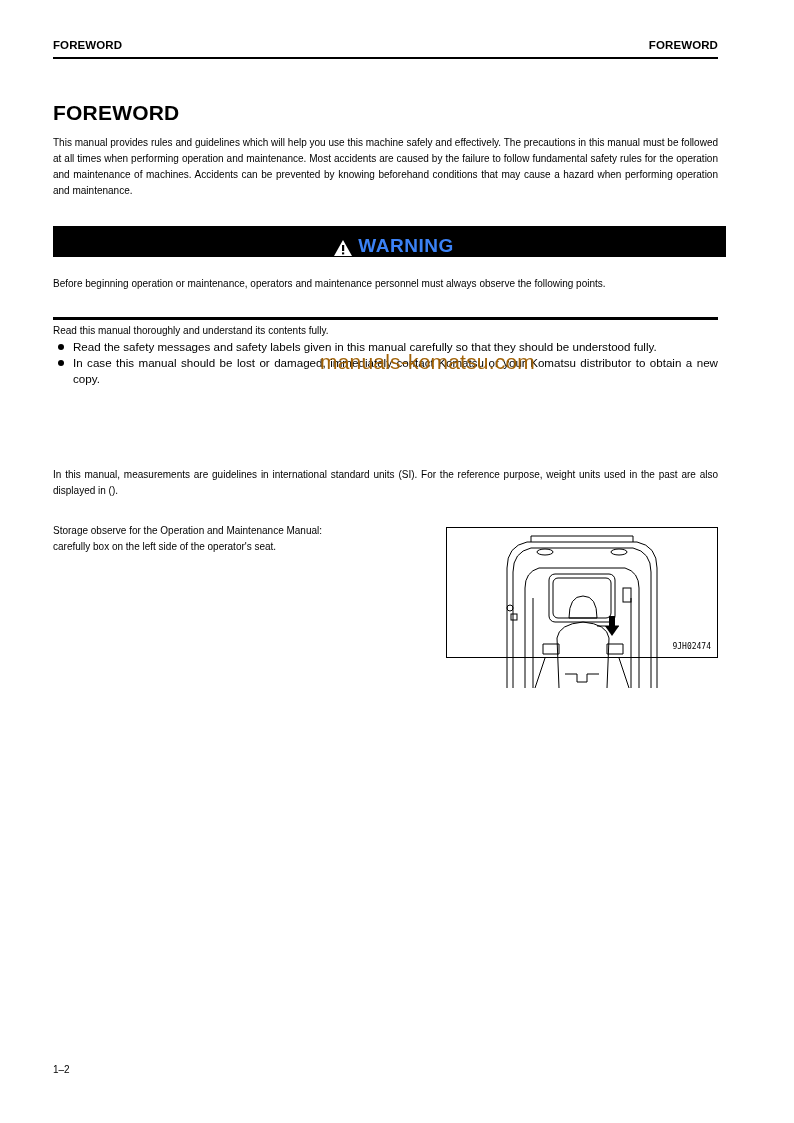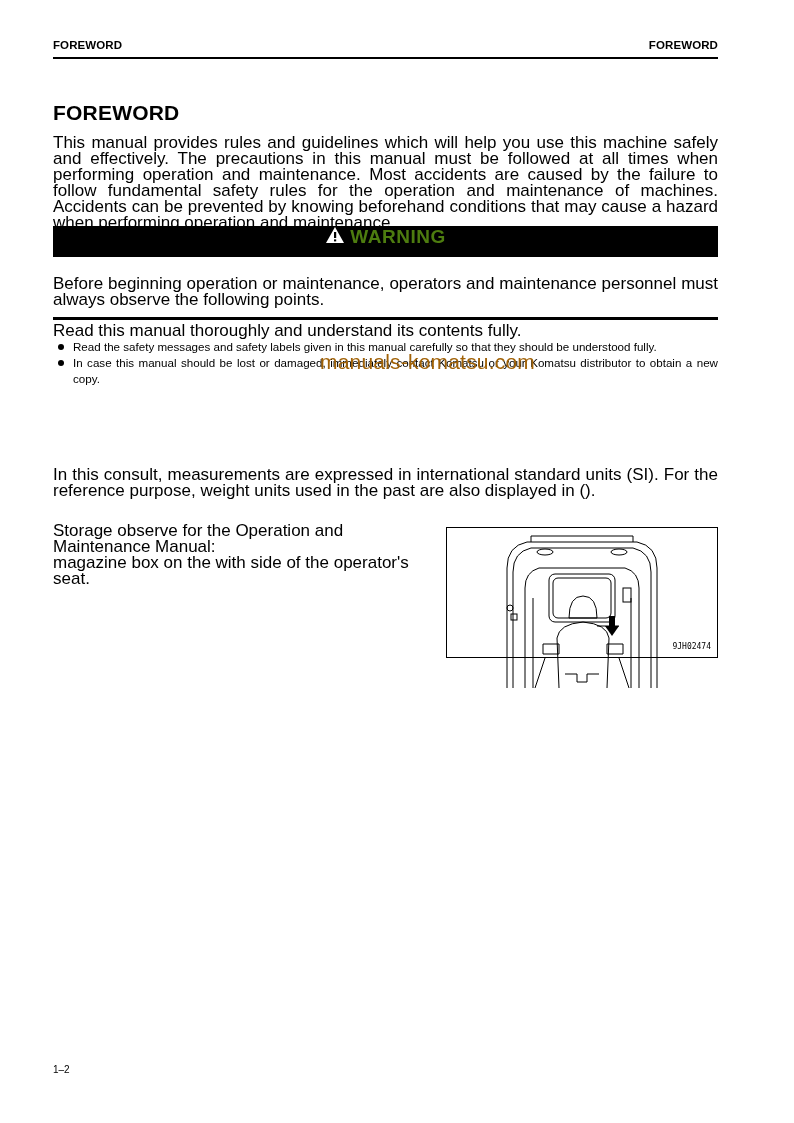--- a/index.html
+++ b/index.html
@@ -5,25 +5,25 @@
   html, body { margin: 0; padding: 0; background: #ffffff; }
   body { width: 794px; height: 1123px; position: relative; overflow: hidden;
          font-family: "Liberation Sans", sans-serif; color: #000; }
   .page { position: absolute; left: 53px; top: 0; width: 665px; }
   .running-header { position: absolute; top: 39px; left: 0; width: 665px; height: 18px;
                     border-bottom: 2px solid #000; }
   .rh-left, .rh-right { position: absolute; top: 0; font-size: 11.5px; font-weight: bold; letter-spacing: 0.1px; }
   .rh-left { left: 0; }
   .rh-right { right: 0; }
   .title { position: absolute; top: 101px; left: 0; font-size: 21px; font-weight: bold; margin: 0; letter-spacing: 0.2px; }
-  .para { position: absolute; left: 0; width: 665px; font-size: 17px; line-height: 16px; margin: 0;
+  .para { position: absolute; left: 0; width: 665px; font-size: 10px; line-height: 16px; margin: 0;
           text-align: justify; }
   .p-intro { top: 135px; }
   .warning-bar { position: absolute; left: 0; top: 226px; width: 665px; height: 31px; background: #000;
-                 color: #4d7c0f; display: flex; align-items: flex-start; justify-content: center; }
+                 color: #3b82f6; display: flex; align-items: flex-end; justify-content: center; padding-left: 8px; }
   .warning-icon { width: 20px; height: 18px; margin-right: 5px; display: inline-block; }
   .warning-label { font-size: 19px; font-weight: bold; letter-spacing: 0.5px; }
   .p-before { top: 276px; }
   .rule { position: absolute; left: 0; top: 317px; width: 665px; height: 3px; background: #000; }
   .p-read { top: 323px; }
   .bullets { position: absolute; left: 0; top: 339px; width: 665px; margin: 0; padding: 0; list-style: none; }
   .bullet { position: relative; padding-left: 20px; font-size: 11.6px; line-height: 16px; text-align: justify; }
   .bullet-dot { position: absolute; left: 5px; top: 5px; width: 6px; height: 6px; border-radius: 50%; background: #000; }
   .p-si { top: 467px; }
   .watermark { position: absolute; left: 320px; top: 350px; font-size: 21px; color: #a16207; letter-spacing: 0.2px; white-space: nowrap; }
@@ -68,25 +68,25 @@
     <li class="bullet">
       <span class="bullet-dot"></span>
       <span>Read the safety messages and safety labels given in this manual carefully so that they should be understood fully.</span>
     </li>
     <li class="bullet">
       <span class="bullet-dot"></span>
       <span>In case this manual should be lost or damaged, immediately contact Komatsu or your Komatsu distributor to obtain a new copy.</span>
     </li>
   </ul>
 
-  <p class="para p-si">In this consult, measurements are expressed in international standard units (SI). For the reference purpose, weight units used in the past are also displayed in ().</p>
+  <p class="para p-si">In this manual, measurements are guidelines in international standard units (SI). For the reference purpose, weight units used in the past are also displayed in ().</p>
 
   <p class="para p-storage">
     <span>Storage observe for the Operation and Maintenance Manual:</span><br>
-    <span>magazine box on the with side of the operator's seat.</span>
+    <span>carefully box on the left side of the operator's seat.</span>
   </p>
 
   <div class="page-number">1–2</div>
 </div>
 
 <div class="watermark">manuals-komatsu.com</div>
 
 <div class="figure">
   <svg width="270" height="164" viewBox="0 0 270 164">
     <g fill="none" stroke="#000" stroke-width="1">

